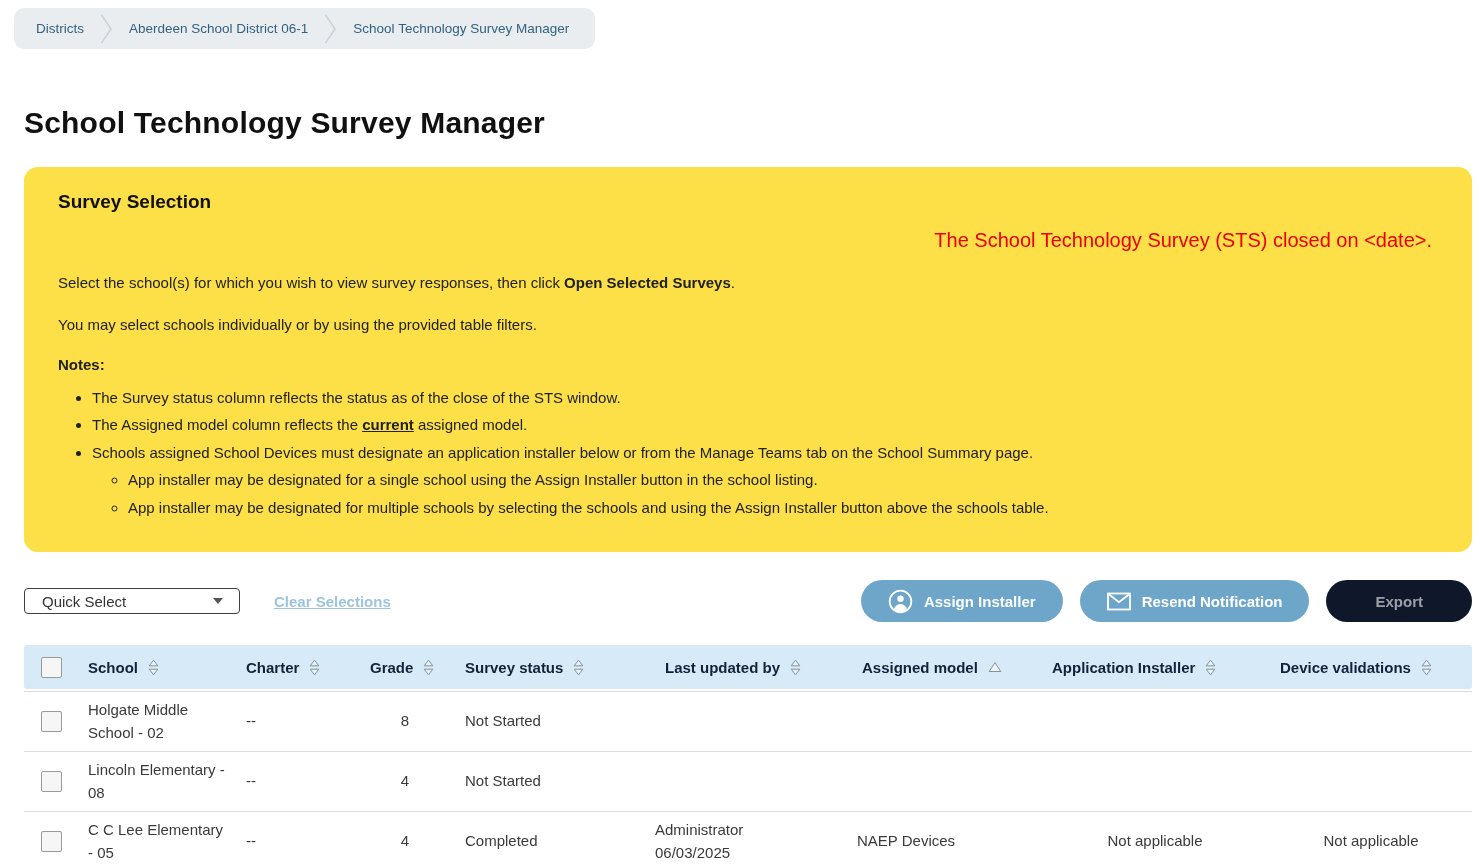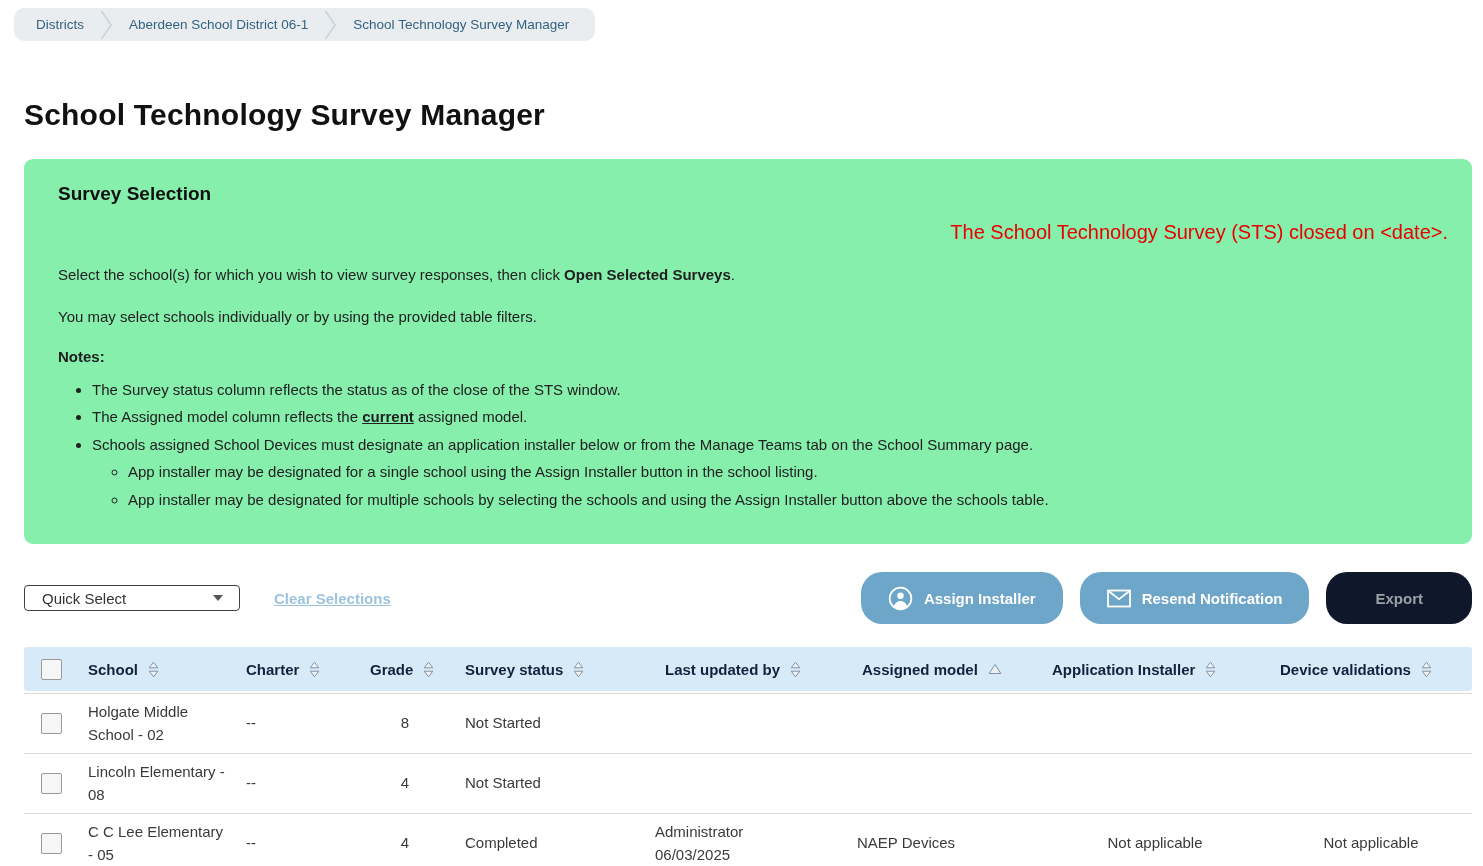--- a/index.html
+++ b/index.html
@@ -8,21 +8,21 @@
     background: #ffffff;
     font-family: "Liberation Sans", sans-serif;
     color: #212121;
   }
 
   
   .breadcrumb {
     display: inline-flex;
     align-items: center;
     margin: 8px 0 0 14px;
-    height: 33px;
+    height: 41px;
     background: #e9edf0;
     border-radius: 10px;
     padding: 0 26px 0 22px;
     font-size: 13.5px;
     color: #33617f;
   }
   .crumb { white-space: nowrap; cursor: pointer; }
   .crumb-sep { margin: 0 16px; display: flex; align-items: center; }
 
   
@@ -30,23 +30,23 @@
     margin: 57px 0 0 24px;
     font-size: 30px;
     font-weight: 700;
     color: #111111;
     letter-spacing: 0.2px;
   }
 
   
   .panel {
     margin: 27px 11px 0 24px;
-    background: #86efac;
-    border-radius: 9px;
-    padding: 24px 24px 28px 34px;
+    background: #fde047;
+    border-radius: 14px;
+    padding: 24px 40px 28px 34px;
     font-size: 15px;
     color: #212121;
   }
   .panel h2 { font-size: 19px; font-weight: 700; margin-bottom: 16px; color: #111; }
   .closed-notice { font-size: 20px; font-weight: 400; color: #e90000; margin-bottom: 20px; text-align: right; }
   .panel p { margin-bottom: 20px; line-height: 1.45; }
   .notes-label { font-weight: 700; margin-bottom: 14px; }
   .panel ul { margin: 0 0 0 0; padding-left: 34px; }
   .panel ul li { margin-bottom: 5px; line-height: 1.5; }
   .panel ul.sub { list-style-type: circle; padding-left: 36px; margin-top: 5px; }
@@ -82,21 +82,21 @@
   .clear-link {
     margin-left: 34px;
     font-size: 15px;
     font-weight: 700;
     color: #9dc4df;
     text-decoration: underline;
     cursor: pointer;
   }
   .btn-group { margin-left: auto; display: flex; align-items: center; gap: 17px; }
   .pill-btn {
-    height: 52px;
+    height: 42px;
     border: none;
     border-radius: 21px;
     background: #6ea6ca;
     color: #ffffff;
     font-family: "Liberation Sans", sans-serif;
     font-size: 15px;
     font-weight: 700;
     display: inline-flex;
     align-items: center;
     gap: 11px;

